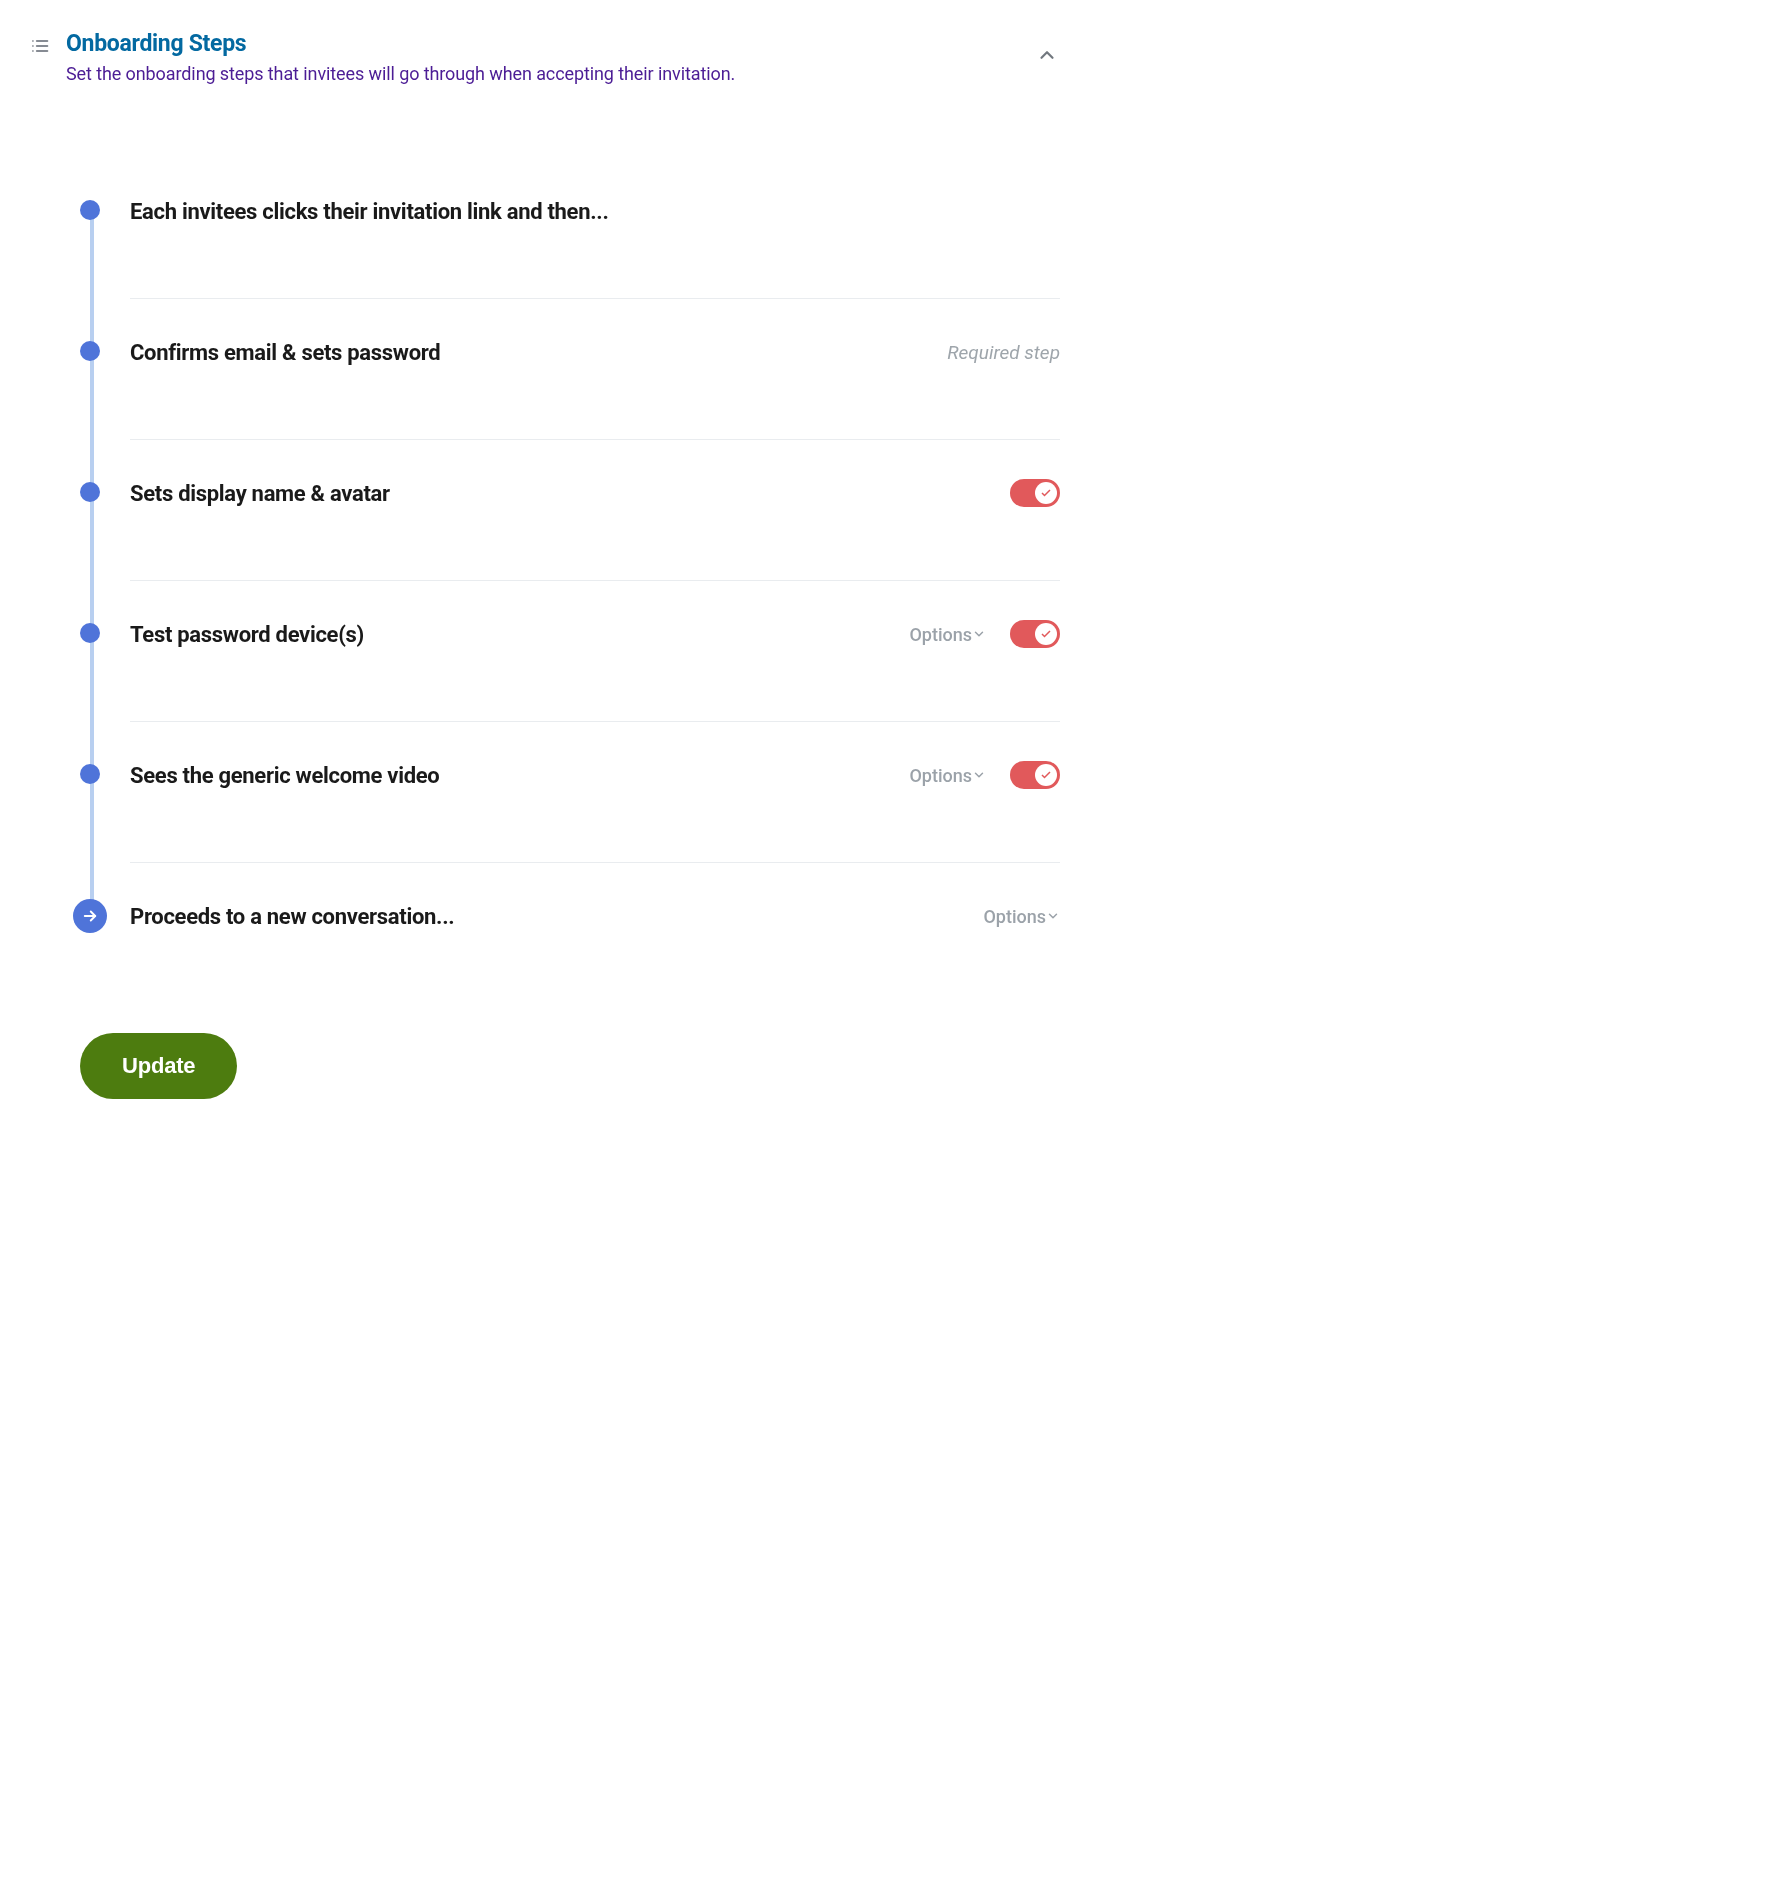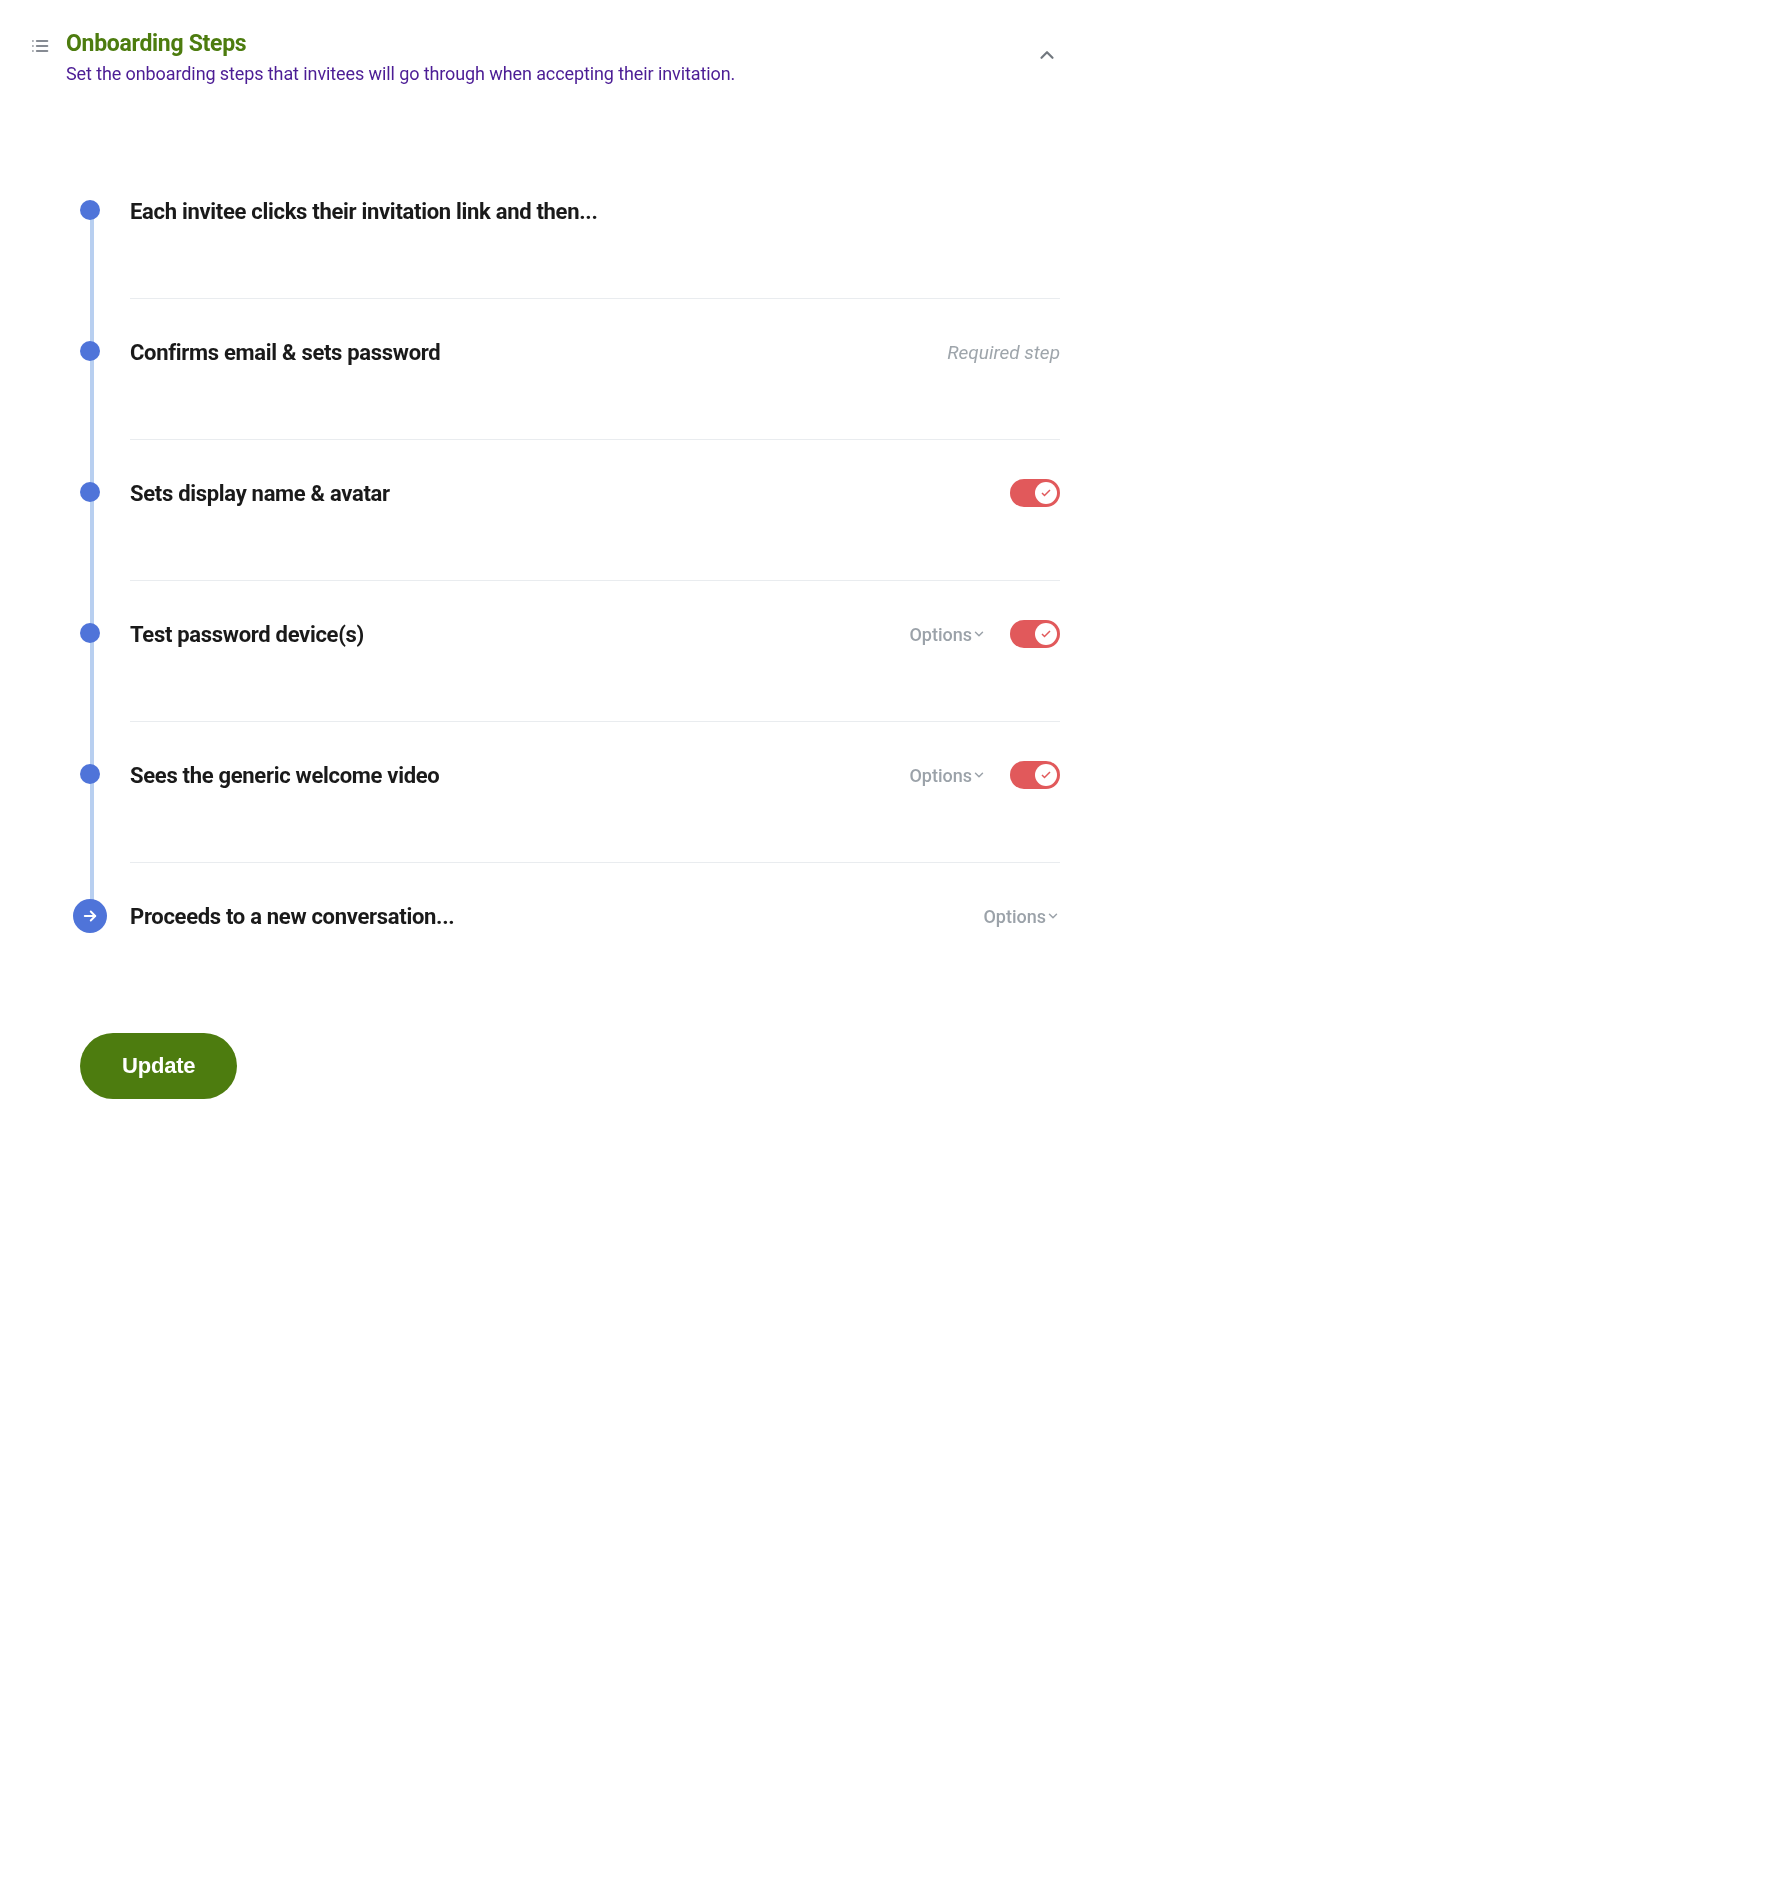--- a/index.html
+++ b/index.html
@@ -27,21 +27,21 @@
       flex:0 0 36px;
       display:flex;
       justify-content:flex-start;
       padding-top:6px;
     }
     .list-icon svg { width:20px; height:20px; stroke:#5f6670; }
     .hdr-text { flex:1; }
     .hdr-title {
       font-size:23px;
       font-weight:700;
-      color:#4d7c0f;
+      color:#0369a1;
       letter-spacing:-0.3px;
     }
     .hdr-desc {
       font-size:18px;
       font-weight:400;
       color:#4c1d95;
       margin-top:6px;
       letter-spacing:-0.1px;
     }
     .collapse-btn {
@@ -196,21 +196,21 @@
       </svg>
     </div>
   </div>
 
   <div class="timeline">
     <div class="vline"></div>
 
     <div class="step">
       <div class="dot"></div>
       <div class="step-row">
-        <div class="step-label">Each invitee clicks their invitation link and then...</div>
+        <div class="step-label">Each invitees clicks their invitation link and then...</div>
         <div class="step-right"></div>
       </div>
       <hr class="step-divider">
     </div>
 
     <div class="step">
       <div class="dot"></div>
       <div class="step-row">
         <div class="step-label">Confirms email &amp; sets password</div>
         <div class="step-right">

